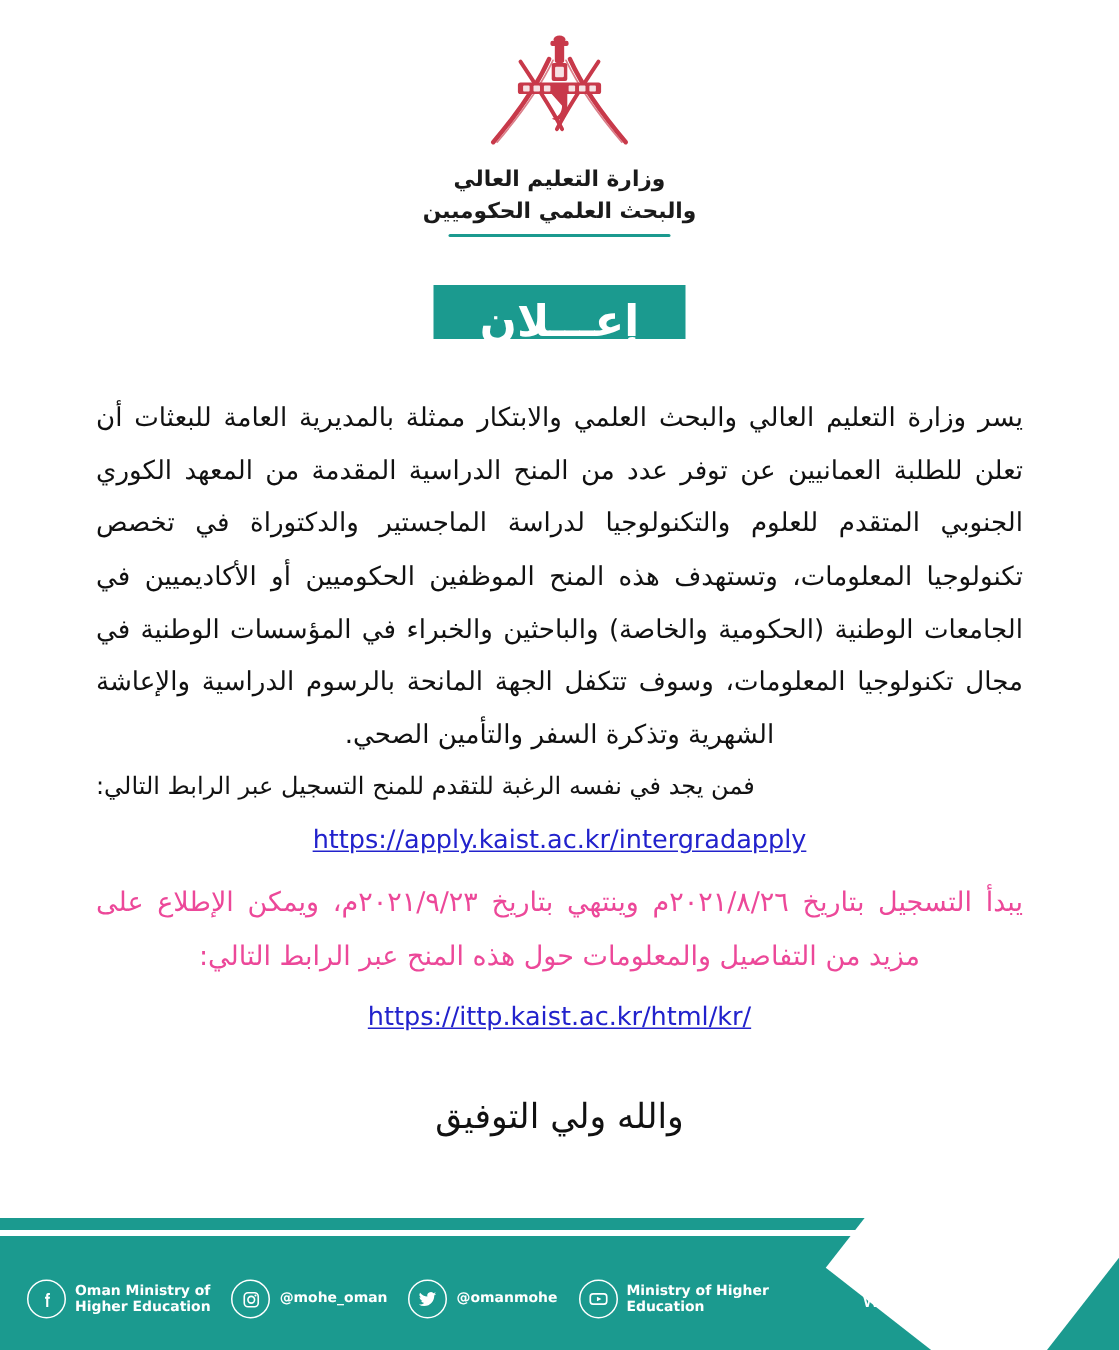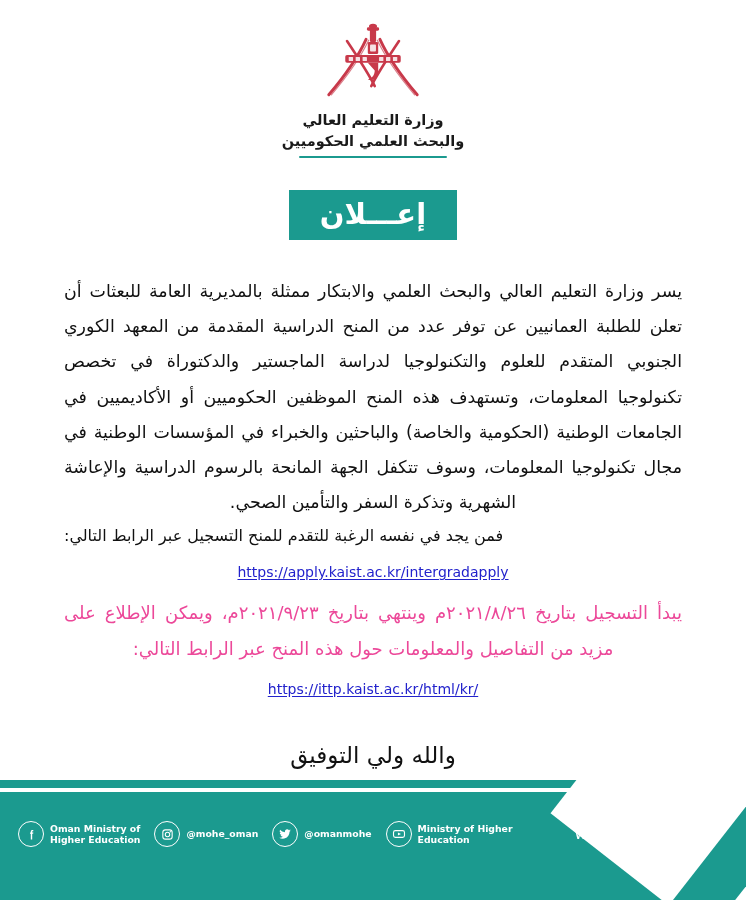--- a/index.html
+++ b/index.html
@@ -61,21 +61,21 @@
   .banner-wrap {
     margin-top: 32px;
     text-align: center;
   }
 
   .banner {
     display: inline-block;
     background: #1b9a8f;
     color: #ffffff;
     width: 168px;
-    height: 50px;
+    height: 36px;
     line-height: 48px;
     font-size: 29px;
     font-weight: 700;
     letter-spacing: 0.5px;
   }
 
   
   .content {
     padding: 0 64px;
     flex: 1 1 auto;
@@ -102,21 +102,21 @@
   }
 
   .link-row {
     margin-top: 10px;
     text-align: center;
     direction: ltr;
   }
 
   .link {
     font-family: "DejaVu Sans", "Liberation Sans", sans-serif;
-    font-size: 14px;
+    font-size: 17px;
     color: #2222cc;
     text-underline-offset: 2px;
     cursor: pointer;
   }
 
   .para-dates {
     margin-top: 14px;
     font-size: 18px;
     line-height: 2.0;
     color: #ec4899;
@@ -136,21 +136,21 @@
     direction: rtl;
     letter-spacing: 1px;
   }
 
   
   .footer {
     position: absolute;
     left: 0;
     bottom: 0;
     width: 746px;
-    height: 120px;
+    height: 88px;
     background: #1b9a8f;
     overflow: hidden;
   }
 
   .footer-hairline {
     position: absolute;
     top: 8px;
     left: 0;
     width: 100%;
     height: 4px;

